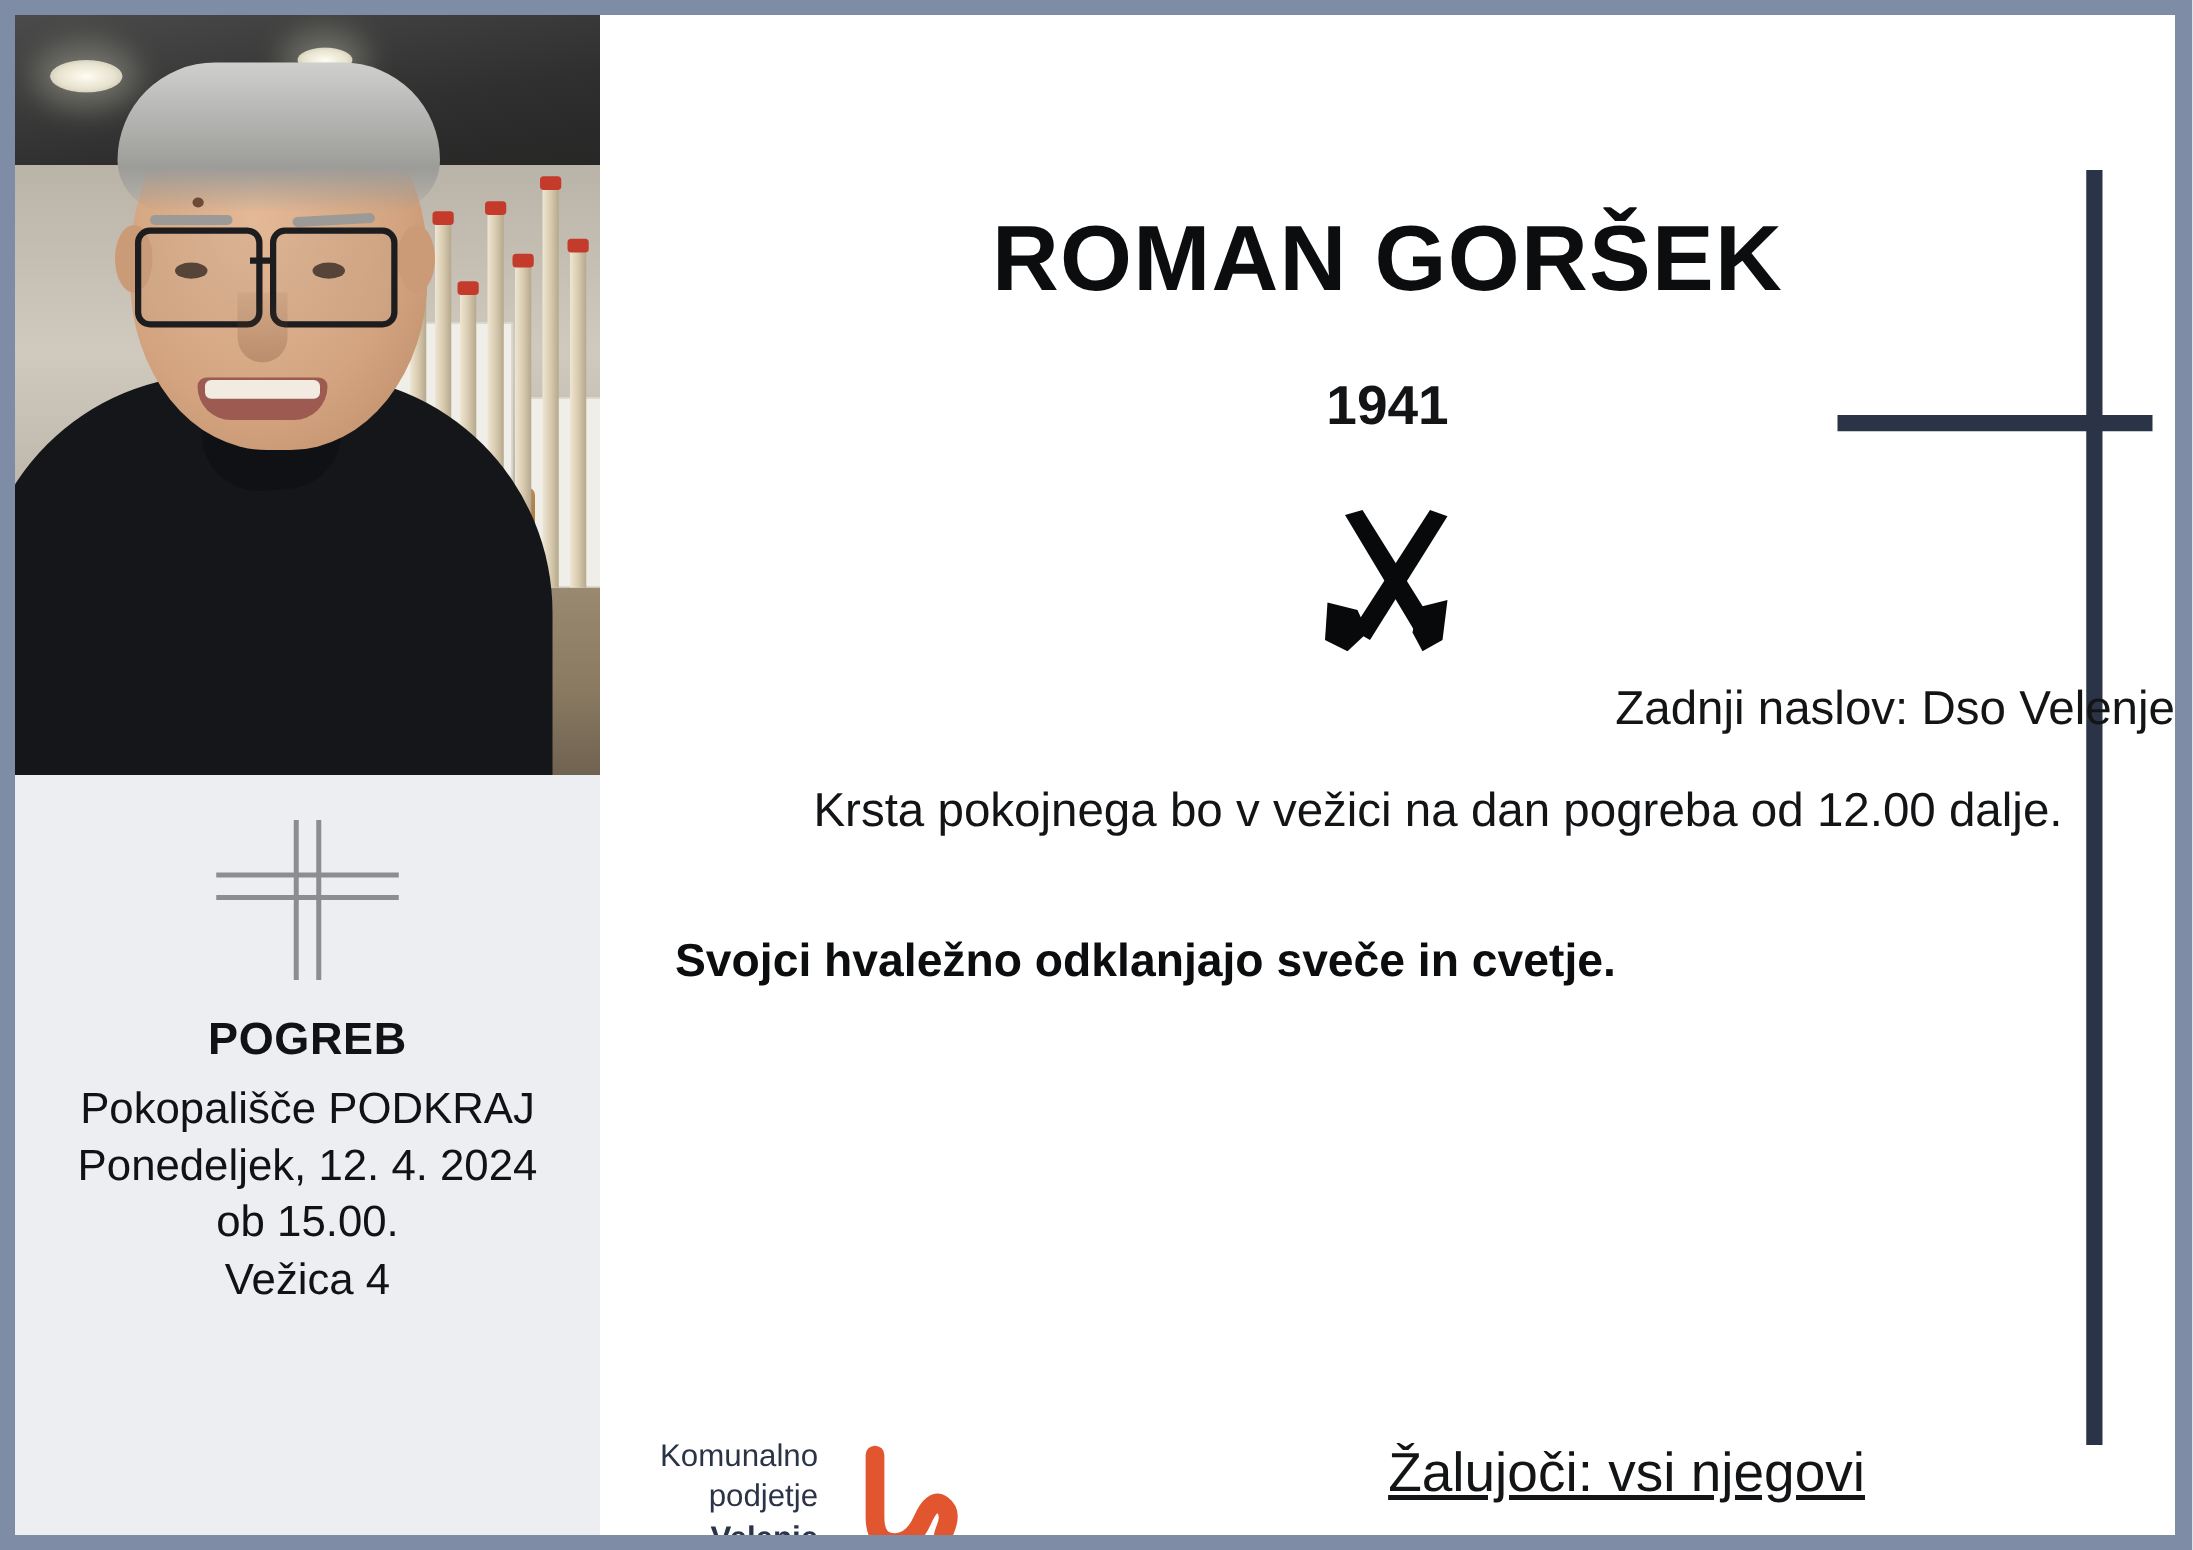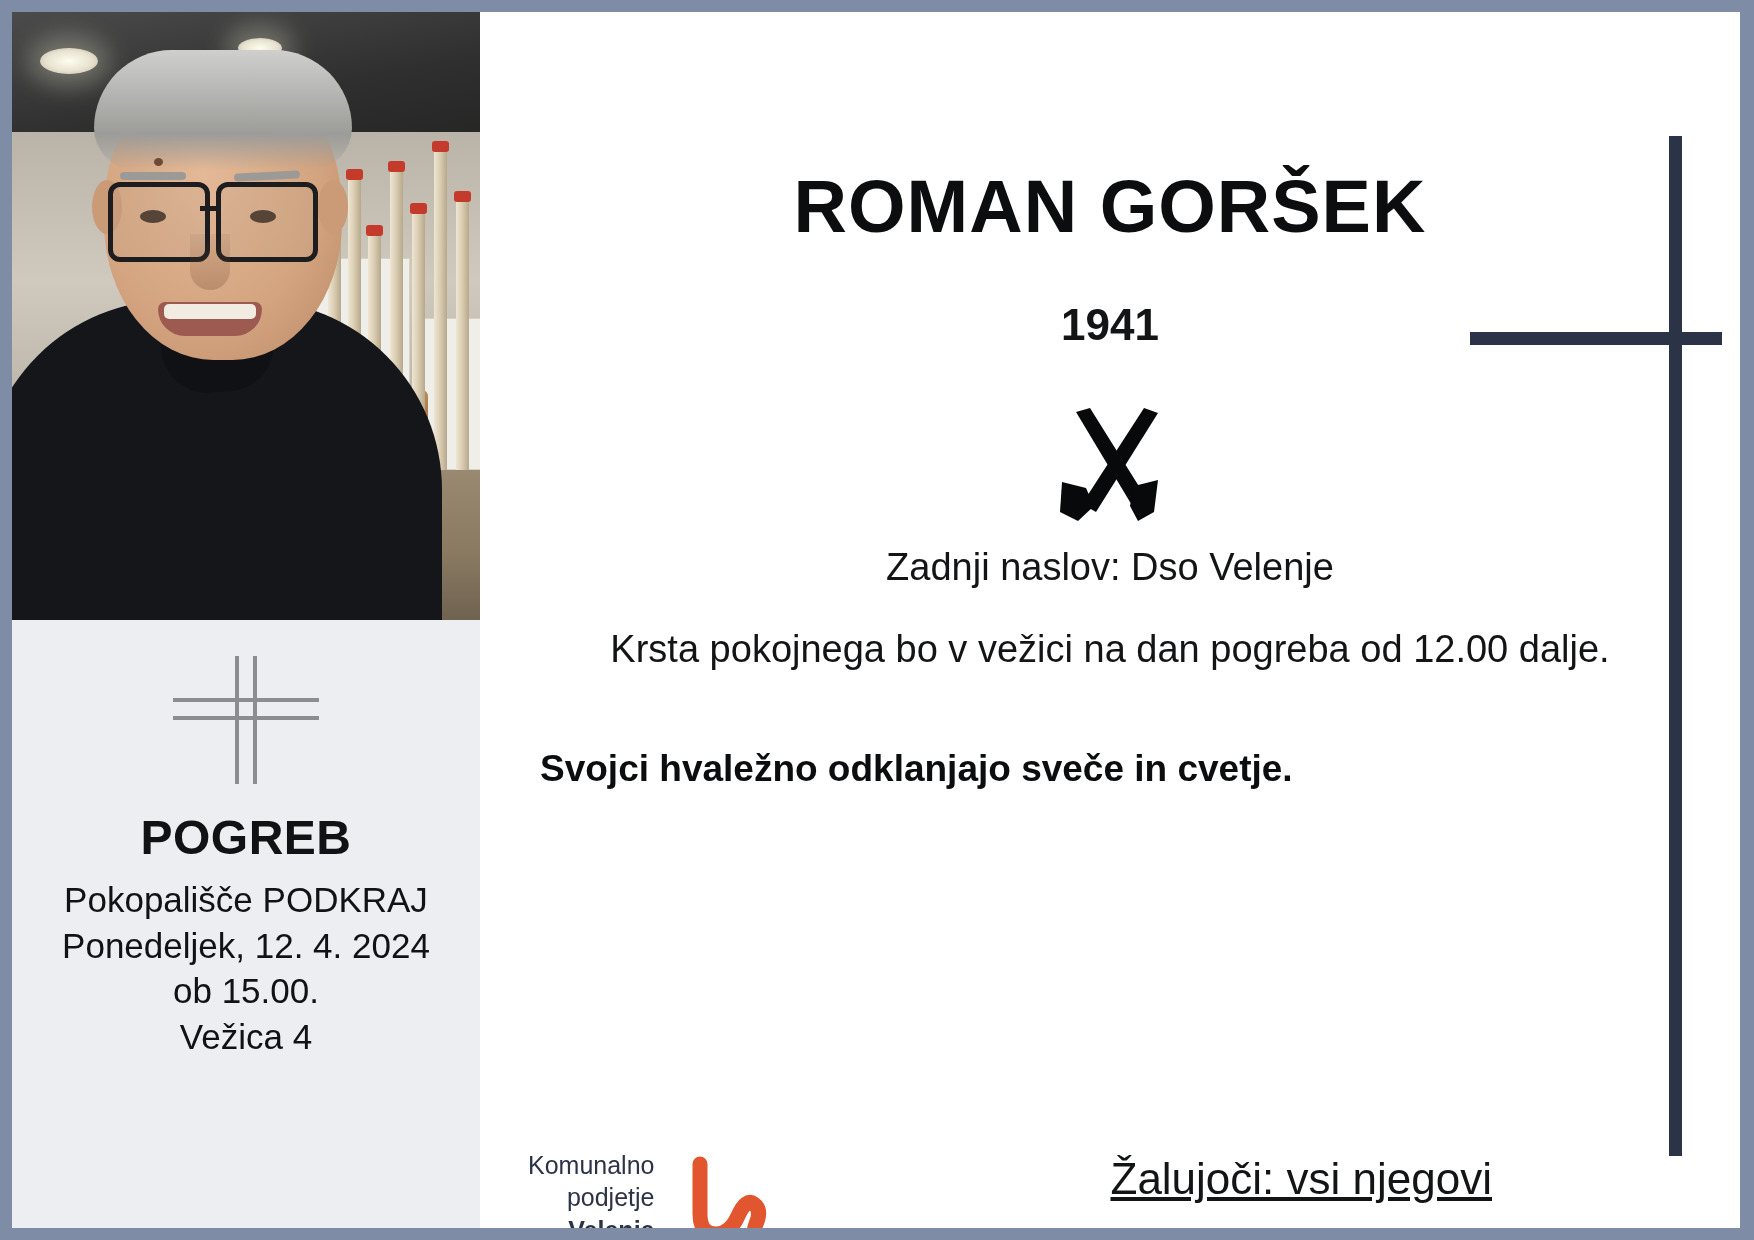--- a/index.html
+++ b/index.html
@@ -238,21 +238,21 @@
   }
   .cross-gray .cg-h {
     position: absolute;
     left: 0; top: 42px;
     width: 146px; height: 22px;
     border-top: 4px solid #8b8d90;
     border-bottom: 4px solid #8b8d90;
     box-sizing: border-box;
   }
   .pogreb-title {
-    font-size: 48px;
+    font-size: 36px;
     font-weight: 800;
     letter-spacing: 0.5px;
     color: #111214;
     margin-bottom: 12px;
   }
   .left-lines {
     text-align: center;
     font-size: 35px;
     line-height: 1.30;
     color: #111214;
@@ -290,28 +290,28 @@
   .miner-symbol {
     position: absolute;
     left: 0; right: 0; top: 348px;
     display: flex;
     justify-content: center;
   }
 
   .last-address {
     position: absolute;
     left: 0; right: 0; top: 486px;
-    text-align: center;
+    text-align: right;
     font-size: 38px;
     color: #131416;
   }
   .coffin-note {
     position: absolute;
     left: 90px; right: 90px; top: 564px;
-    text-align: center;
+    text-align: right;
     font-size: 38px;
     line-height: 1.35;
     color: #131416;
   }
   .family-note {
     position: absolute;
     left: 60px; right: 60px; top: 688px;
     text-align: left;
     font-size: 37px;
     font-weight: 700;

